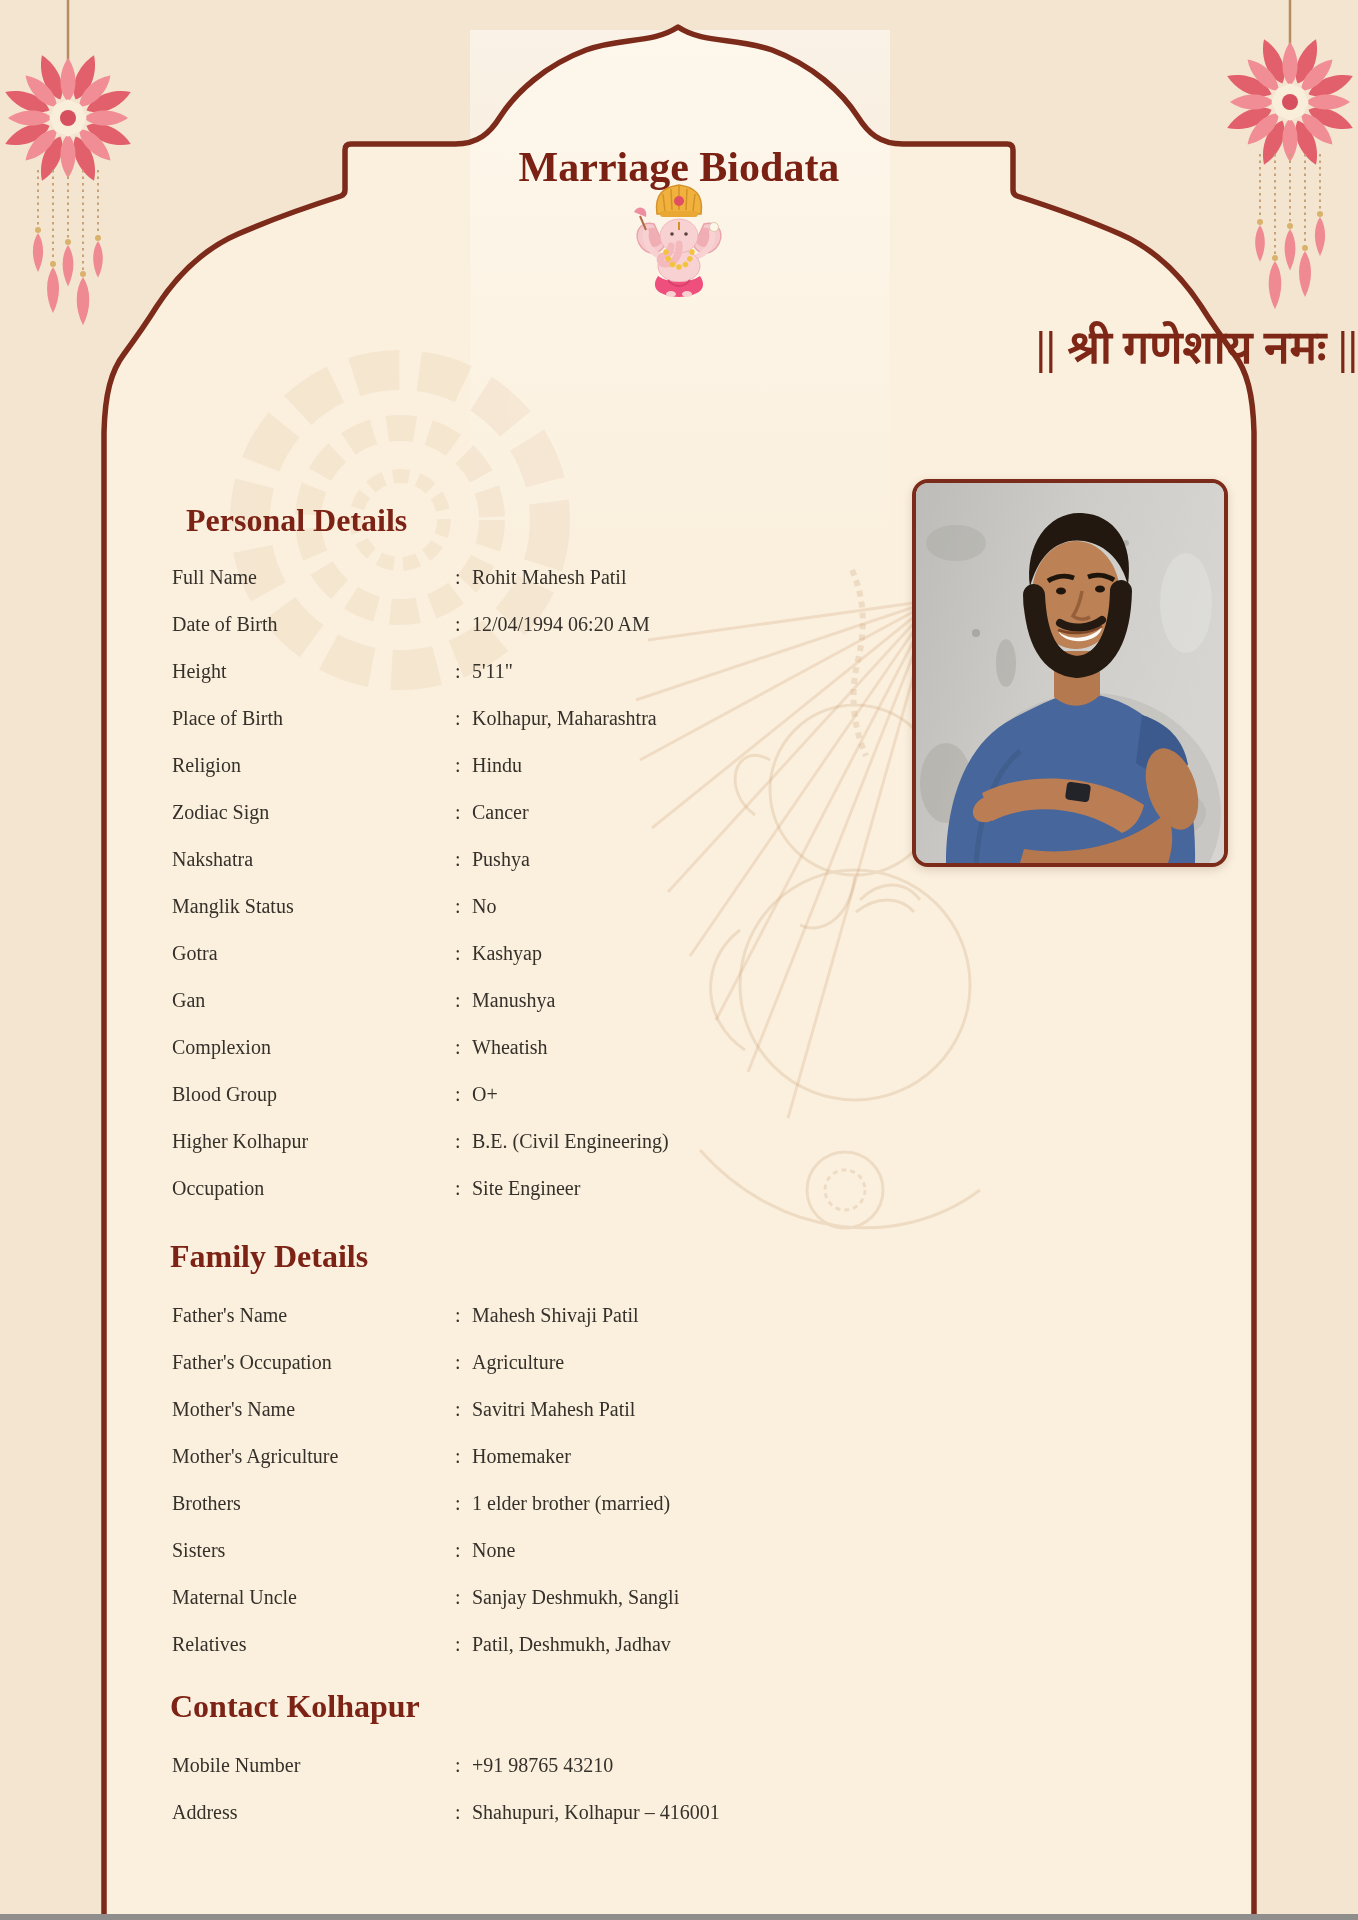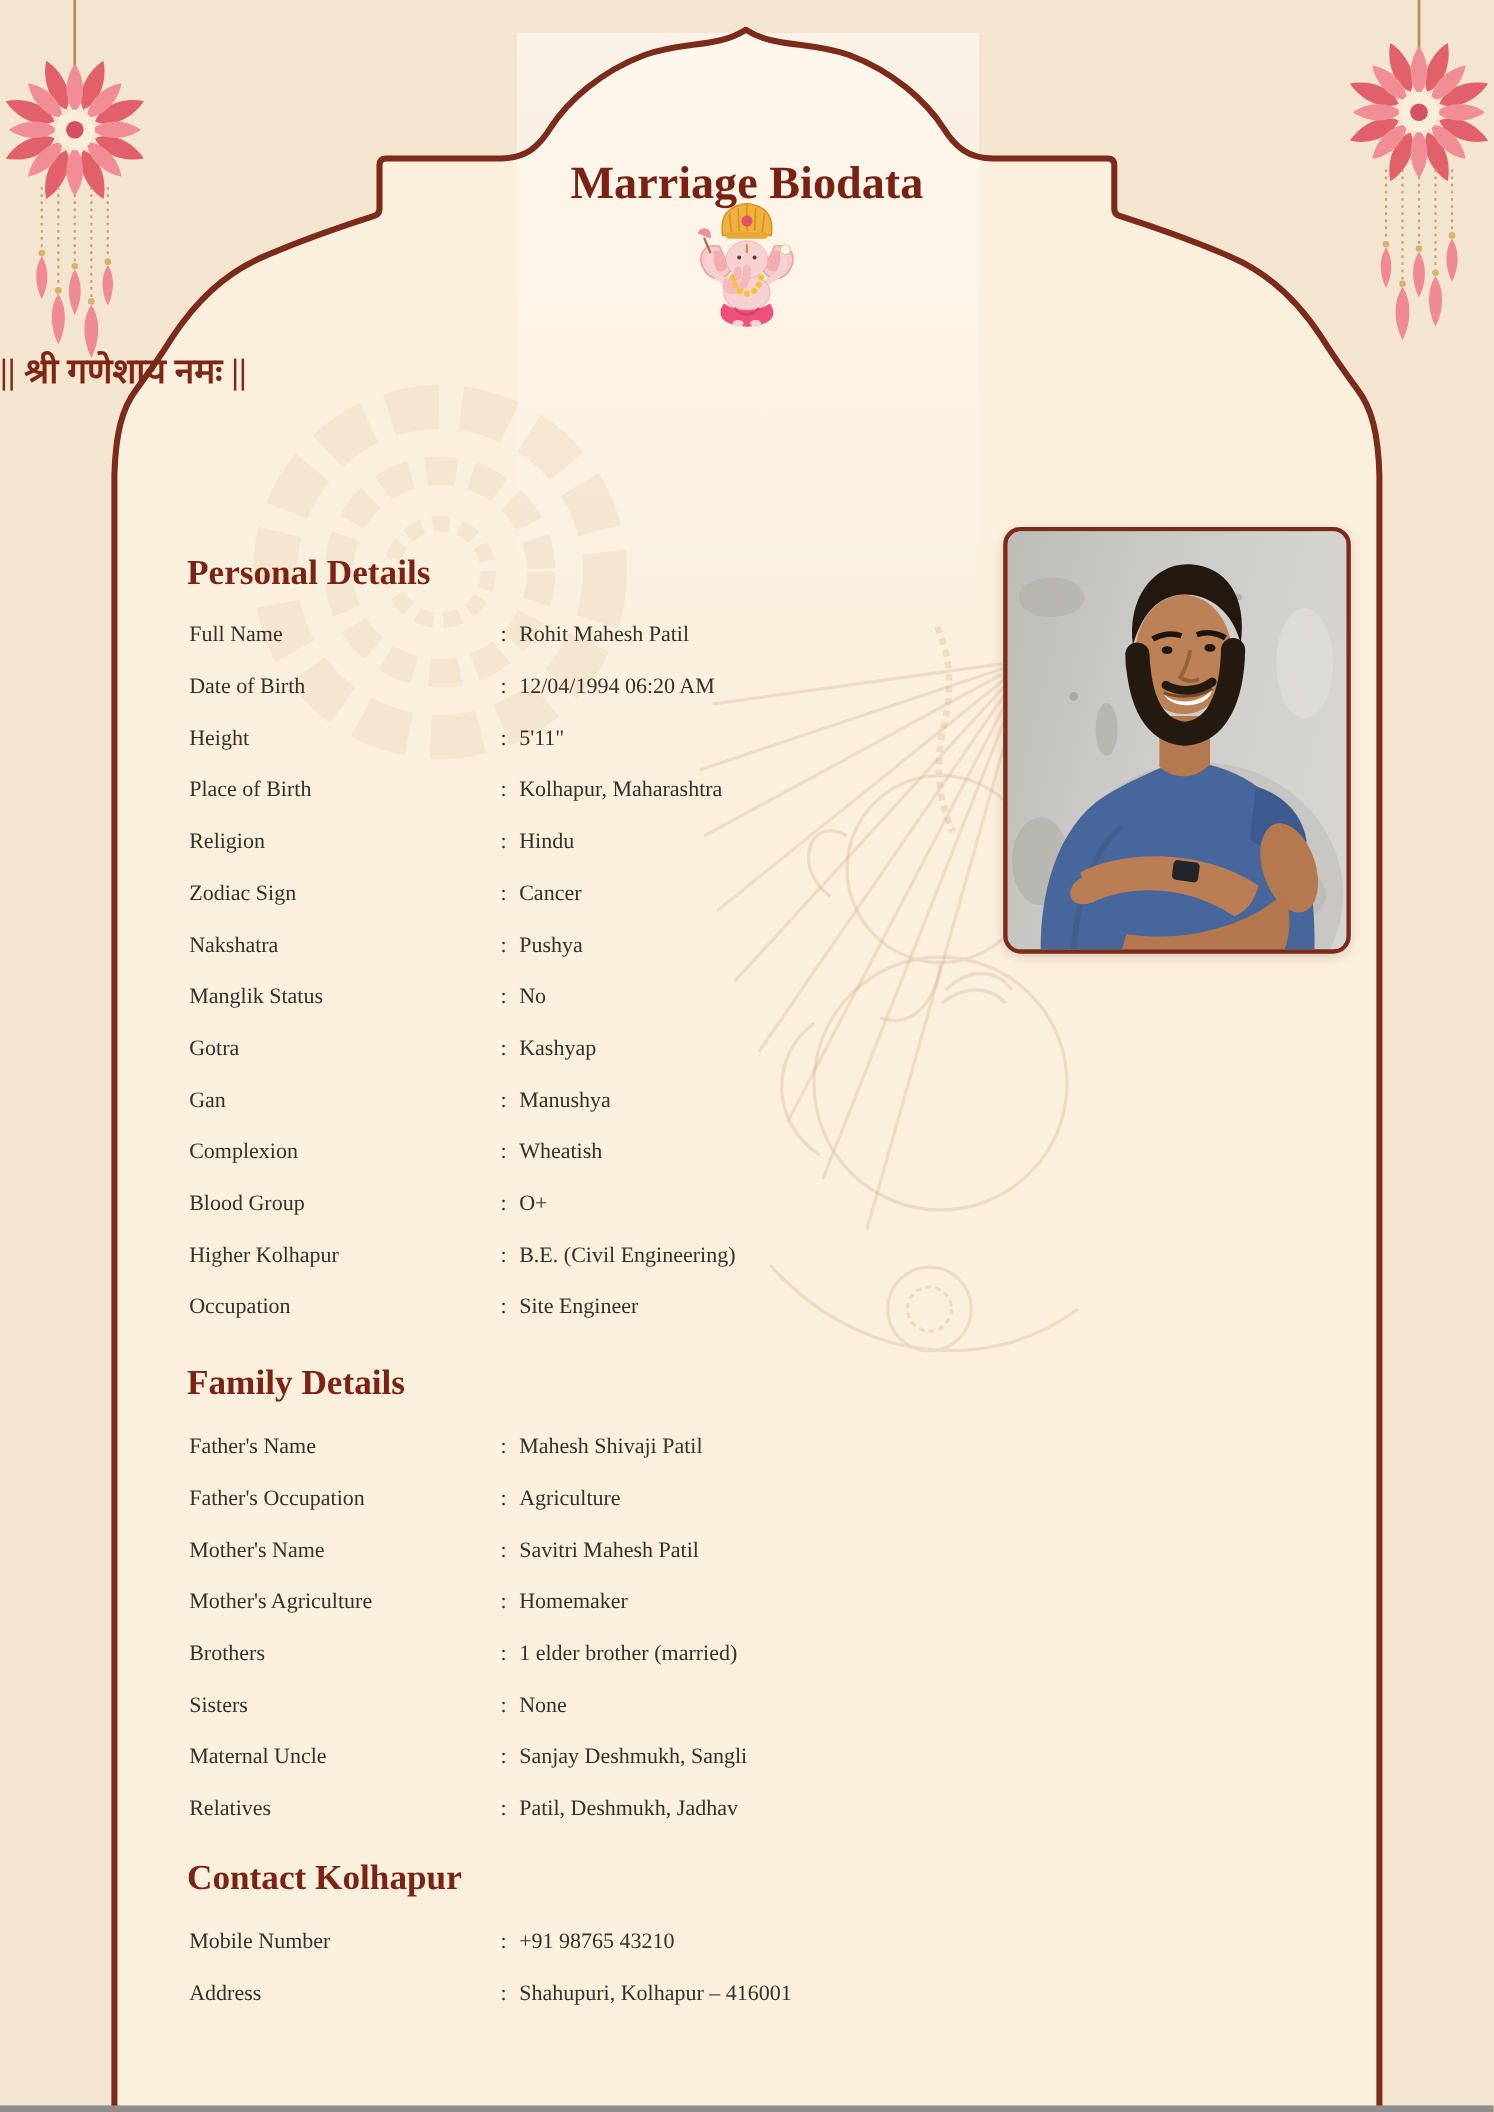--- a/index.html
+++ b/index.html
@@ -1,29 +1,29 @@
 <!DOCTYPE html>
 <html><head>
 <meta charset="utf-8">
 <style>
   html,body{margin:0;padding:0;background:#f4e5d1;}
   #page{position:relative;width:1358px;height:1920px;overflow:hidden;
         font-family:Liberation Serif, serif;background:#f4e5d1;}
   #decor{position:absolute;left:0;top:0;z-index:0;}
   .page-title{position:absolute;left:0;right:0;top:143px;text-align:center;
               font-size:42px;font-weight:bold;color:#7a2114;z-index:1;}
-  .shloka{position:absolute;left:0;right:0;top:314px;text-align:left;
-          font-size:32px;font-weight:bold;color:#7f2717;z-index:1;}
+  .shloka{position:absolute;left:0;right:0;top:314px;text-align:right;
+          font-size:46px;font-weight:bold;color:#7f2717;z-index:1;}
   .ganesha-box{position:absolute;left:624px;top:180px;width:110px;height:118px;z-index:1;}
   .photo-frame{position:absolute;left:912px;top:479px;width:316px;height:388px;
                box-sizing:border-box;border:4px solid #7c2a19;border-radius:16px;
                overflow:hidden;background:#cccbc7;z-index:1;
                box-shadow:0 3px 10px rgba(90,50,30,.18);}
   .heading{position:absolute;left:170px;font-size:32px;font-weight:bold;color:#7c2315;z-index:1;}
-  #heading-personal{top:502px;}
+  #heading-personal{top:502px;margin-left:16px;}
   #heading-family{top:1238px;text-align:center;}
   #heading-contact{top:1688px;}
   .rows{position:absolute;left:172px;z-index:1;}
   #rows-personal{top:554px;}
   #rows-family{top:1292px;}
   #rows-contact{top:1742px;}
   .row{display:flex;align-items:center;height:47px;font-size:20px;color:#35302a;white-space:nowrap;}
   .row .lbl{width:283px;flex:none;}
   .row .sep{width:17px;flex:none;}
 </style>

